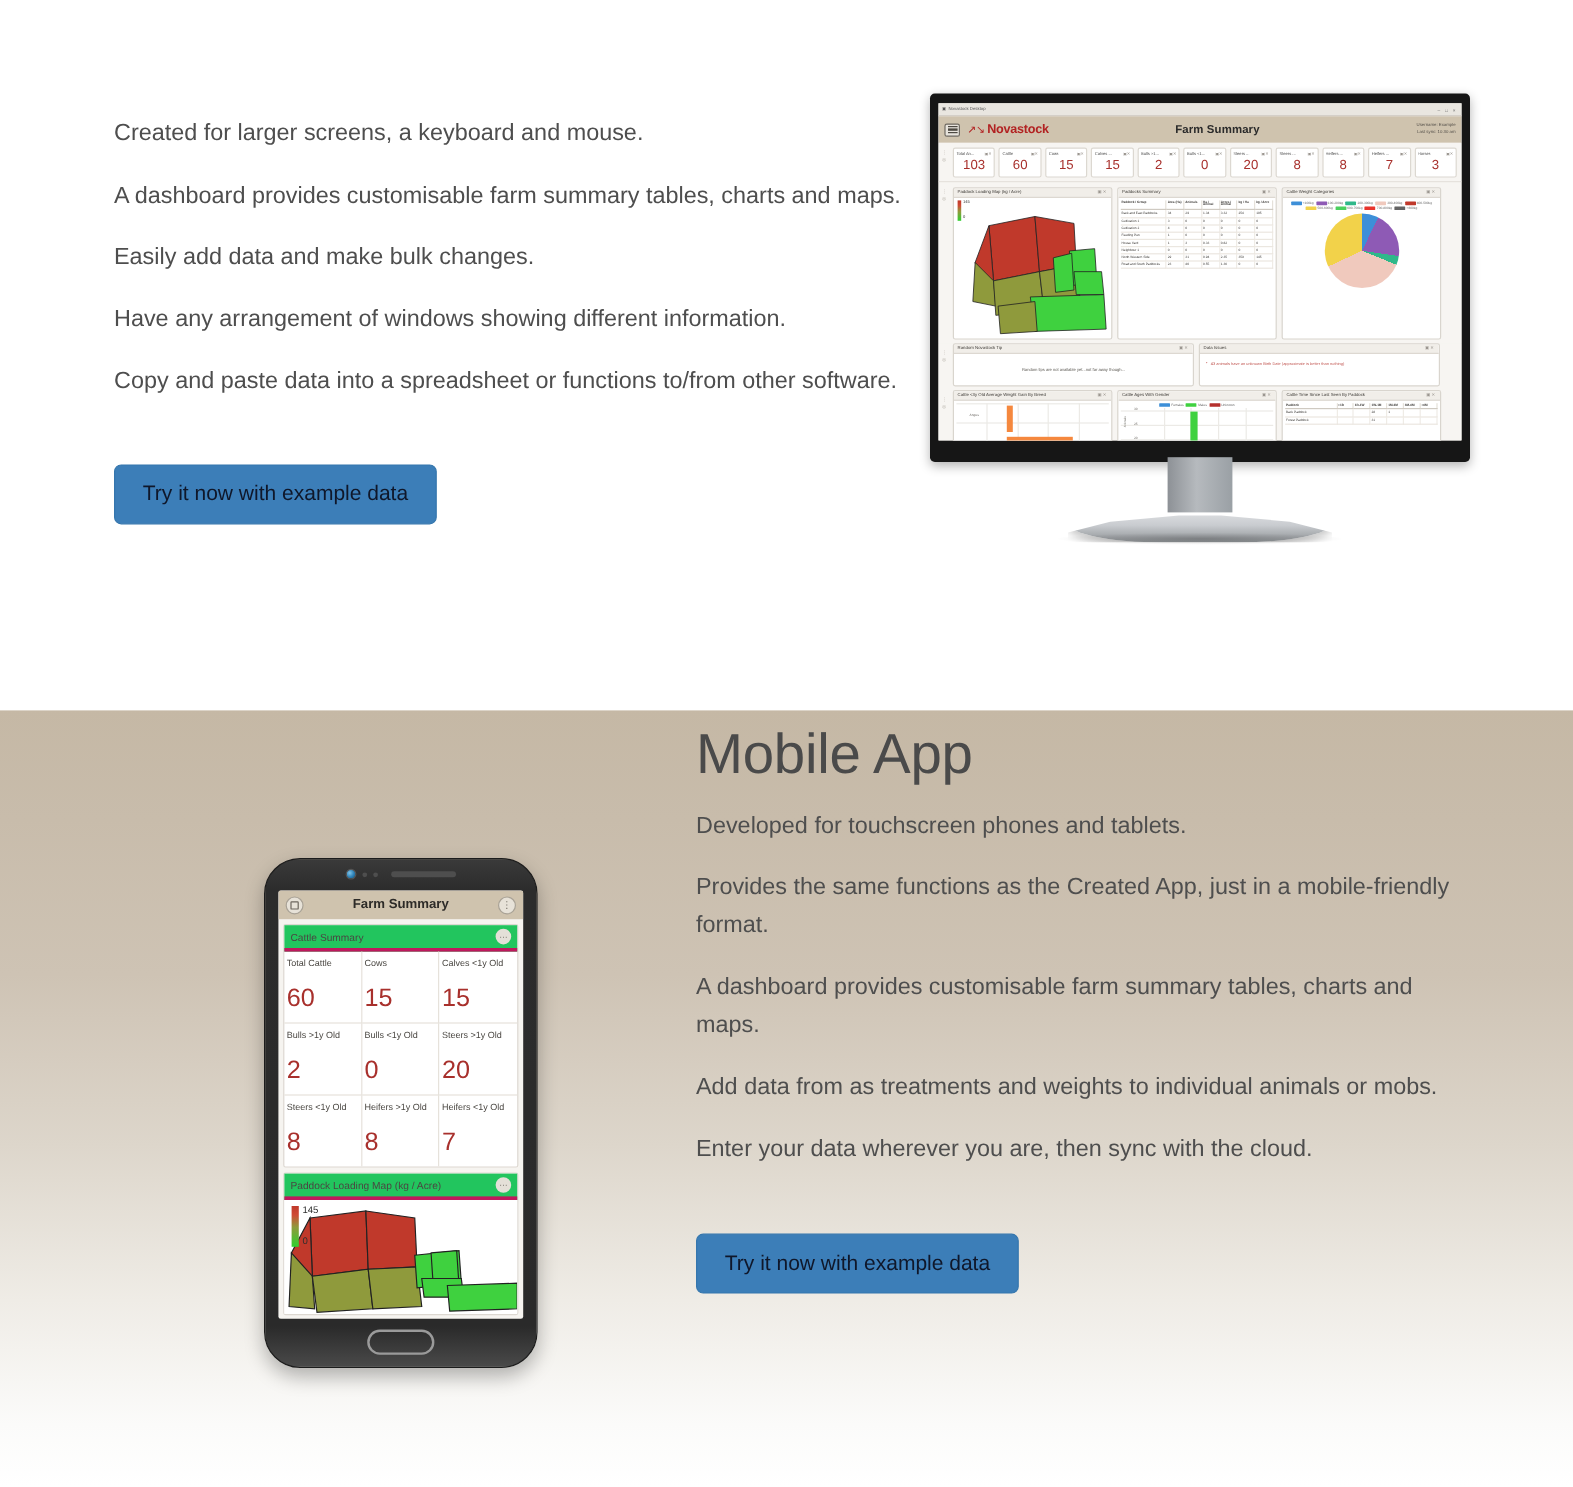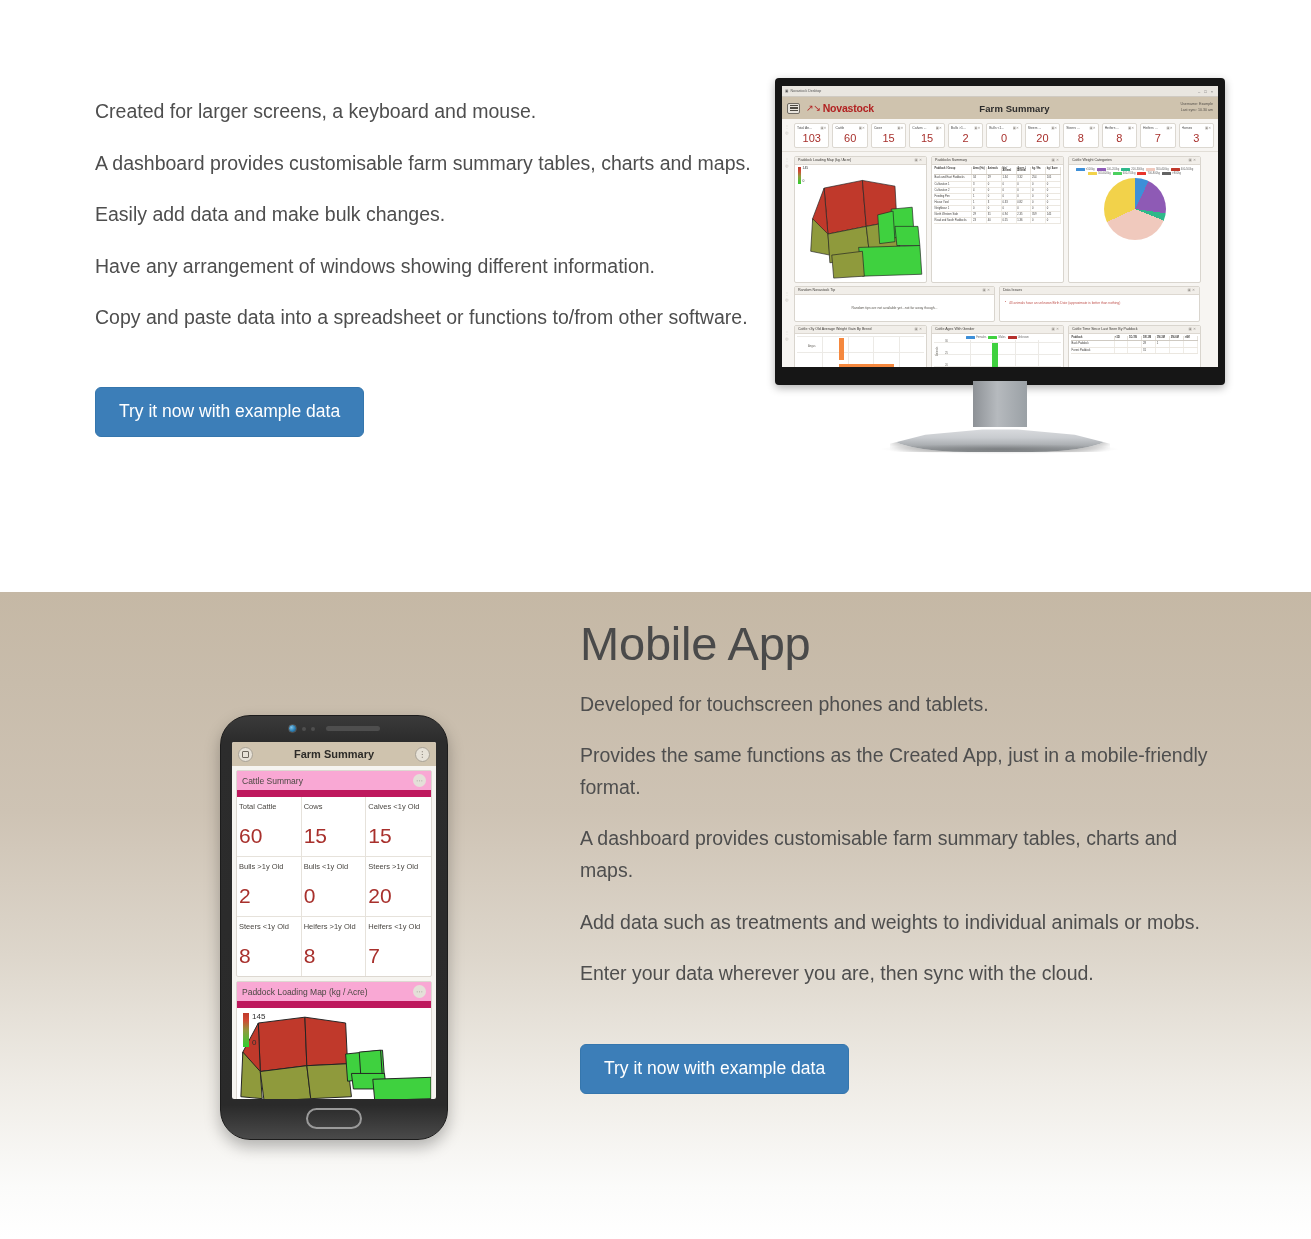--- a/index.html
+++ b/index.html
@@ -17,21 +17,21 @@
   .copy-block{ position:absolute; left:95px; top:96px; width:660px; }
   .app-heading{
     font-size:47px; font-weight:400; color:#4a4a4a;
     margin:0 0 18px 0; line-height:1.12; letter-spacing:-0.2px;
   }
   .app-para{
     font-size:19.5px; line-height:1.62; color:#4e4e4e; margin:0 0 20px 0;
   }
   .cta-btn{
     display:inline-block; margin-top:33px;
-    background:#3c7eb8; border:1px solid #3576ad; color:#ffffff;
+    background:#3c7eb8; border:1px solid #3576ad; color:#0f172a;
     font-size:17.5px; padding:15px 23px 16px 23px; border-radius:6px;
     cursor:pointer; font-family:"Liberation Sans", sans-serif; line-height:1;
   }
 
   
   .monitor-wrap{ position:absolute; left:775px; top:78px; width:450px; height:380px; }
   .monitor-bezel{
     position:absolute; left:0; top:0; width:450px; height:307px;
     background:#161616; border-radius:4px; padding:8px 7px 18px 7px;
     box-shadow:0 3px 9px rgba(0,0,0,.30);
@@ -187,21 +187,21 @@
   }
   .m-hbtn{
     width:15px; height:15px; border-radius:50%; background:#e7e2d8; border:1px solid #a9a296;
     display:flex; align-items:center; justify-content:center;
   }
   .m-hbtn i{ display:block; width:7px; height:7px; border:1px solid #6d675e; border-radius:1px; }
   .m-hbtn.dots{ font-size:8px; color:#6d675e; letter-spacing:.5px; }
   .m-title{ flex:1; text-align:center; font-size:11px; font-weight:bold; color:#2d2b28; }
   .m-panel{ margin:4px 4px 0 4px; background:#fff; border:1px solid #ddd8d1; border-radius:2px; }
   .m-panel-head{
-    background:#f9a8d4; border-bottom:7px solid #be185d; padding:3px 5px;
+    background:#22c55e; border-bottom:3px solid #be185d; padding:3px 5px;
     display:flex; align-items:center; font-size:8.5px; color:#4a4742;
   }
   .m-panel-head .dots{
     margin-left:auto; width:13px; height:13px; border-radius:50%; background:#e4e0d8;
     color:#8d8880; font-size:7px; display:flex; align-items:center; justify-content:center;
   }
   .m-grid{ display:grid; grid-template-columns:repeat(3,1fr); }
   .m-cell{ border-right:1px solid #e6e2db; border-bottom:1px solid #e6e2db; padding:5px 2px 8px 2px; }
   .m-cell:nth-child(3n){ border-right:none; }
   .m-cell:nth-child(n+7){ border-bottom:none; }
@@ -741,22 +741,22 @@
             <polygon points="118,66 152,66 154,82 120,82" fill="#3fd13f" stroke="#222" stroke-width="1"></polygon>
             <polygon points="140,72 200,70 200,92 142,94" fill="#3fd13f" stroke="#222" stroke-width="1"></polygon>
           </svg>
         </div>
       </div>
     </div>
 
     <div class="home-btn"></div>
   </div>
 
-  <div class="copy-block-m" style="top:26px; left:580px; position:absolute; width:650px;">
+  <div class="copy-block-m" style="top:10px; left:580px; position:absolute; width:650px;">
     <h1 class="app-heading">Mobile App</h1>
     <p class="app-para">Developed for touchscreen phones and tablets.</p>
     <p class="app-para">Provides the same functions as the Created App, just in a mobile-friendly format.</p>
     <p class="app-para">A dashboard provides customisable farm summary tables, charts and maps.</p>
-    <p class="app-para">Add data such as treatments and weights to individual animals or mobs.</p>
+    <p class="app-para">Add data from as treatments and weights to individual animals or mobs.</p>
     <p class="app-para">Enter your data wherever you are, then sync with the cloud.</p>
     <button class="cta-btn cta-btn-m">Try it now with example data</button>
   </div>
 </div>
 
 </body></html>

